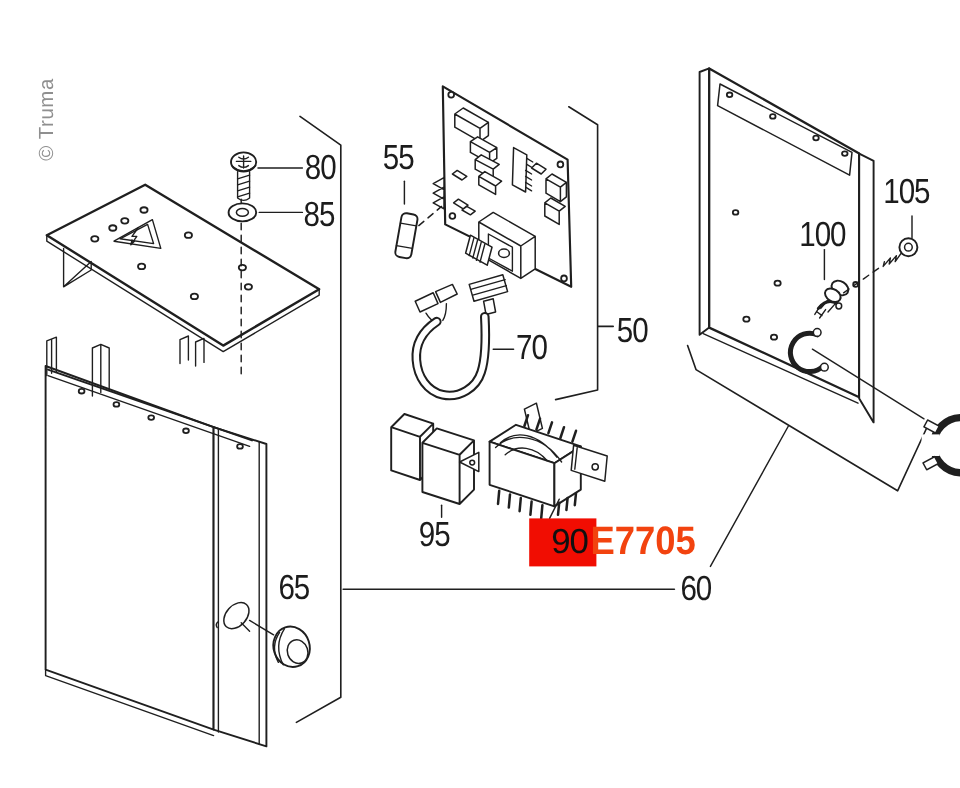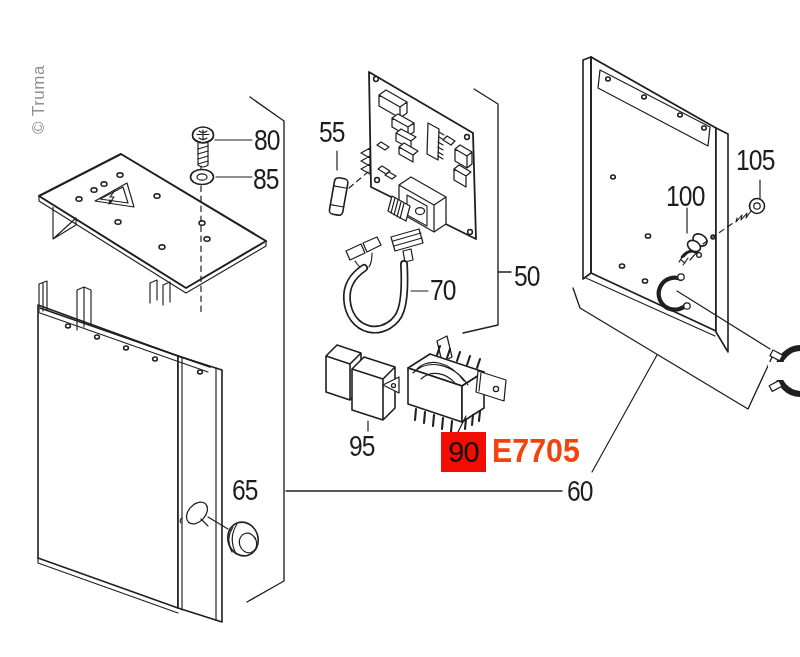--- a/index.html
+++ b/index.html
@@ -14,21 +14,21 @@
   .leader{fill:none;stroke:#1f1f1f;stroke-width:1.2;}
   .dash{fill:none;stroke:#1f1f1f;stroke-width:1.2;stroke-dasharray:5.5 4.5;}
   .hole{fill:#ffffff;stroke:#1f1f1f;stroke-width:1.5;}
   .pin{fill:none;stroke:#1f1f1f;stroke-width:2.1;}
   .plabel{position:absolute;font-size:29px;color:#1c1c1c;letter-spacing:-1px;
           transform:scaleX(.85);transform-origin:0 0;white-space:nowrap;}
   #copyright{position:absolute;left:29px;top:134px;font-size:17px;color:#8f8f8f;
              transform:rotate(-90deg);transform-origin:0 0;letter-spacing:.5px;}
   #hl-box{position:absolute;left:441px;top:432px;width:45px;height:40px;
           display:flex;align-items:center;justify-content:center;
-          font-size:29px;color:#101010;letter-spacing:-1px;}
+          font-size:29px;color:#101010;letter-spacing:-1px;padding-left:11px;}
   #hl-code{position:absolute;left:492px;top:432px;font-size:33px;font-weight:bold;
            letter-spacing:0;transform:scaleX(.92);transform-origin:0 0;}
 </style>
 </head>
 <body>
 
 <div id="stage">
 
 <svg id="art" width="800" height="657" viewBox="0 0 800 657">
 

